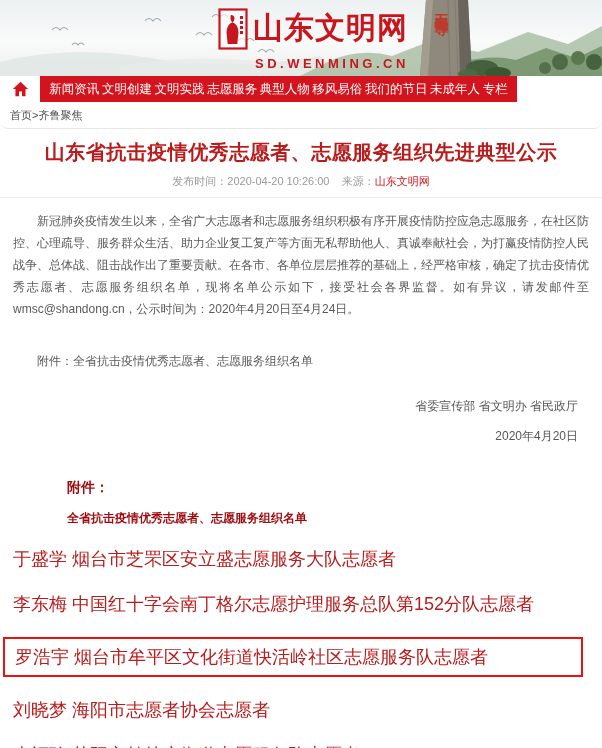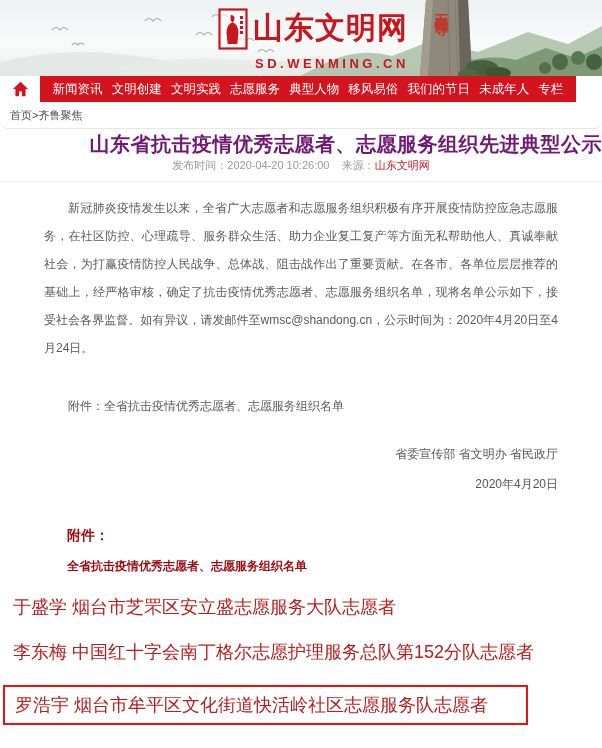--- a/index.html
+++ b/index.html
@@ -26,21 +26,21 @@
     white-space:nowrap;
   }
   .stone-text {
     position:absolute; left:433px; top:3px; height:72px;
     writing-mode:vertical-rl; text-orientation:upright;
     font-size:14px; font-weight:bold; color:#bf3a2b; letter-spacing:2px;
     font-family:"DejaVu Serif","Liberation Serif",serif;
   }
 
   
-  .navrow { display:flex; width:576px; height:26px;text-align:center; }
+  .navrow { display:flex; width:517px; height:26px;text-align:center; }
   .home-cell {
     width:40px; height:26px; background:#fff;
     display:flex; align-items:center; justify-content:center; cursor:pointer;
   }
   .navbar {
     flex:1; background:#d3131d; display:flex; align-items:center;
     justify-content:space-around; padding:0 8px;
   }
   .nav-item {
     color:#fff; font-size:12.5px; text-decoration:none; cursor:pointer;
@@ -48,47 +48,47 @@
   }
 
   
   .breadcrumb {
     padding:6px 0 5px 10px; font-size:11px; color:#4c4c4c;
     border-bottom:1px solid #e7e7e7; cursor:pointer;border-radius:8px;
   }
 
   
   .title {
-    margin-top:2px; text-align:right; font-size:20px; font-weight:bold;
-    color:#701a75; letter-spacing:0.5px;
-  }
-  .meta { margin-top:0; text-align:center; font-size:11px; color:#9a9a9a; }
+    margin-top:10px; text-align:center; font-size:20px; font-weight:bold;
+    color:#b91c1c; letter-spacing:0.5px;
+  }
+  .meta { margin-top:8px; text-align:center; font-size:11px; color:#9a9a9a; }
   .meta .src { color:#c8161e; text-decoration:none; cursor:pointer; }
   .divider { border:none; border-top:1px solid #ececec; margin-top:8px; }
 
   .body-p {
-    margin:12px 44px 0; font-size:12px; line-height:28px; color:#5a5a5a;
+    margin:12px 13px 0; font-size:12px; line-height:22px; color:#5a5a5a;
     text-align:justify; text-indent:2em;
   }
   .attach-p { margin-top:30px; }
 
-  .sig { margin-top:26px; padding-right:44px; text-align:right; font-size:12px; color:#555; }
+  .sig { margin-top:26px; padding-right:24px; text-align:right; font-size:12px; color:#555; }
   .sig-date { margin-top:13px; }
 
   .appendix { margin-top:34px; padding-left:67px; }
   .app-label { font-size:14px; font-weight:bold; color:#9e0b0f; }
   .app-title { margin-top:13px; font-size:12px; font-weight:bold; color:#9e0b0f; }
 
   .list { margin-top:20px; padding-left:13px; }
   .list-item {
     font-size:18px; color:#b91c1c; line-height:24px; margin-bottom:21px;
     white-space:nowrap;
   }
   .boxed-wrap {
-    border:2px solid #e8120f; width:525px; margin-left:-10px;
+    border:2px solid #e8120f; width:580px; margin-left:-10px;
     padding:6px 0 6px 10px; margin-bottom:21px;
   }
   .boxed-wrap .list-item { margin-bottom:0; }
 </style>
 </head>
 <body>
 
 <div class="page">
 
   <header class="banner">

